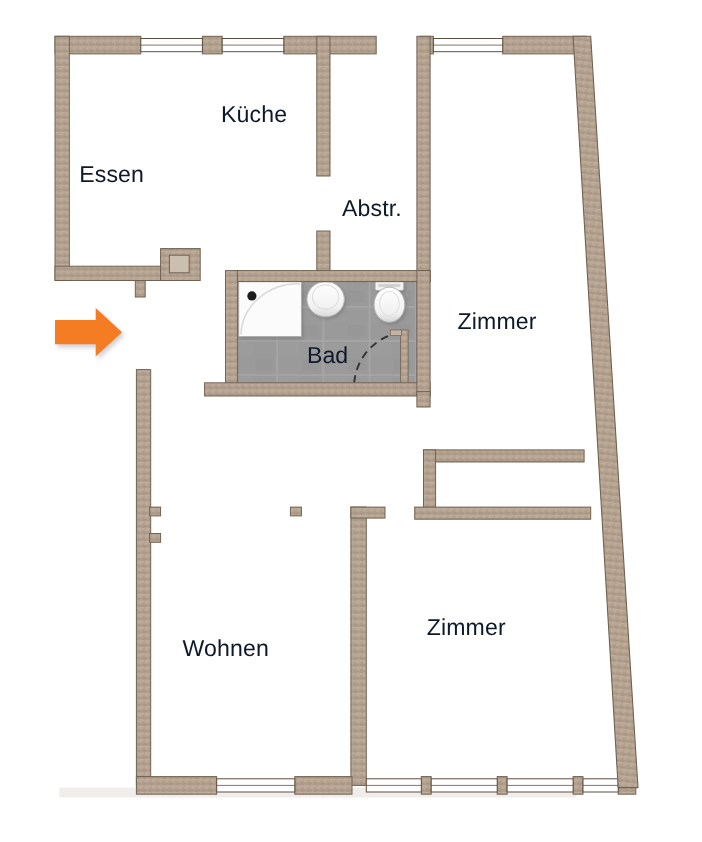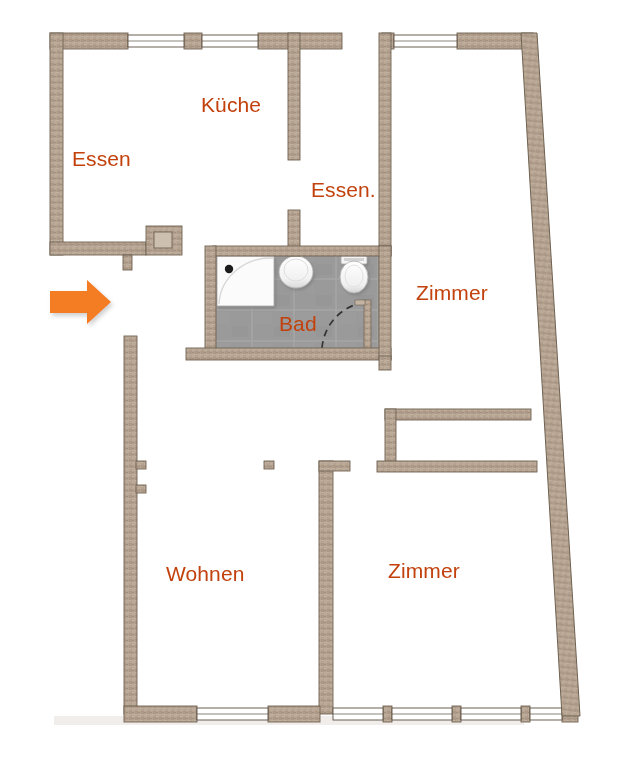--- a/index.html
+++ b/index.html
@@ -25,21 +25,21 @@
     position: absolute;
     left: 0; top: 0;
     width: 638px;
     height: 765px;
     display: block;
   }
   .room-label {
     position: absolute;
     font-family: "Liberation Sans", sans-serif;
     font-size: 21px;
-    color: #c2410c;
+    color: #0f172a;
     white-space: nowrap;
     letter-spacing: 0.1px;
     -webkit-font-smoothing: antialiased;
   }
 </style>
 </head>
 <body>
 
 <div id="floorplan-root">
 
@@ -212,19 +212,19 @@
     </g>
 
     <g filter="url(#softShadow)">
       <polygon points="50,291 87,291 87,280 111,302 87,324 87,313 50,313" fill="#f47c20"></polygon>
     </g>
 
   </svg>
 
   <div class="room-label" style="left:72px;  top:147px;">Essen</div>
   <div class="room-label" style="left:201px; top:93px;">Küche</div>
-  <div class="room-label" style="left:311px; top:178px;">Essen.</div>
+  <div class="room-label" style="left:311px; top:178px;">Abstr.</div>
   <div class="room-label" style="left:279px; top:312px;">Bad</div>
   <div class="room-label" style="left:416px; top:281px;">Zimmer</div>
-  <div class="room-label" style="left:166px; top:562px;">Wohnen</div>
+  <div class="room-label" style="left:166px; top:578px;">Wohnen</div>
   <div class="room-label" style="left:388px; top:559px;">Zimmer</div>
 
 </div>
 
 </body></html>

